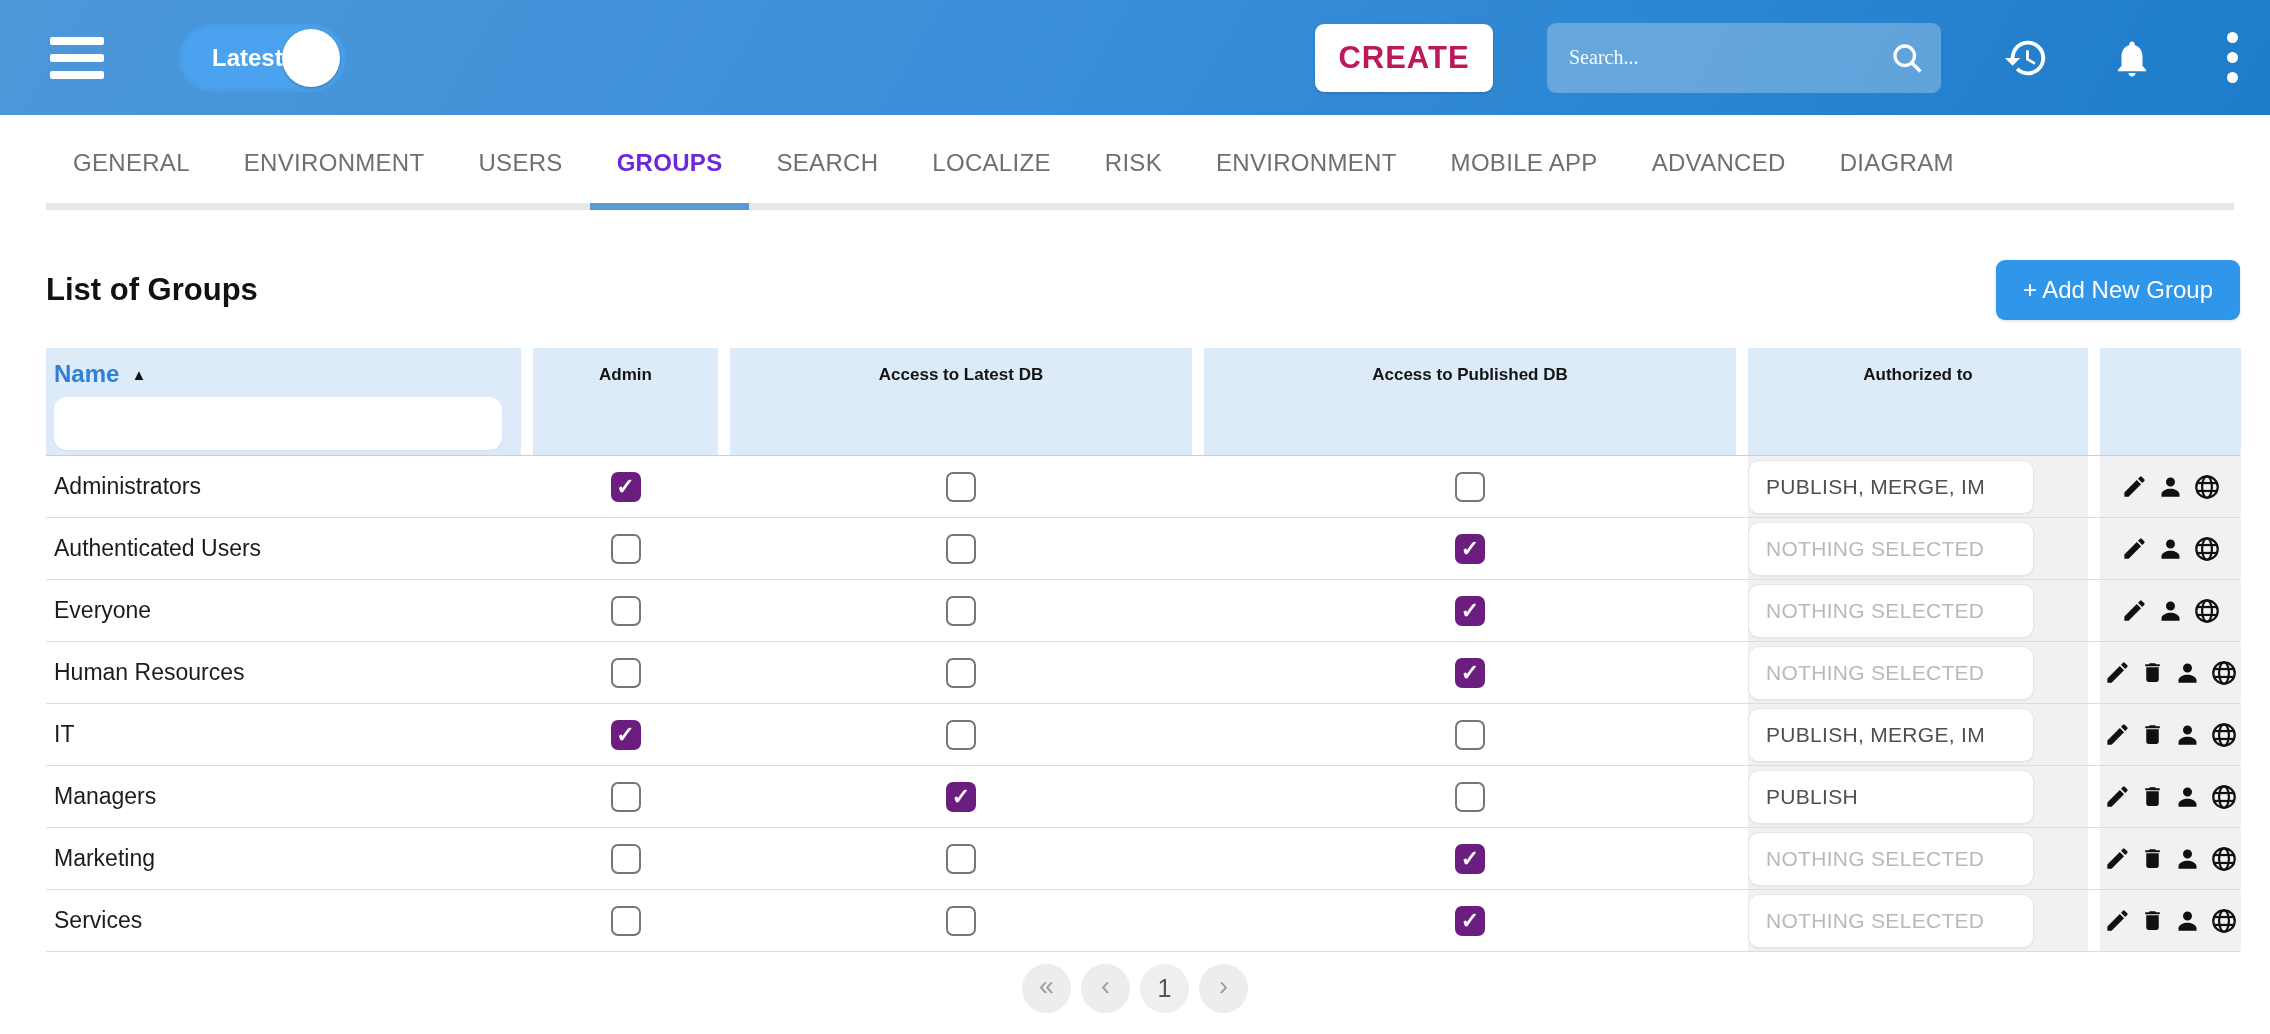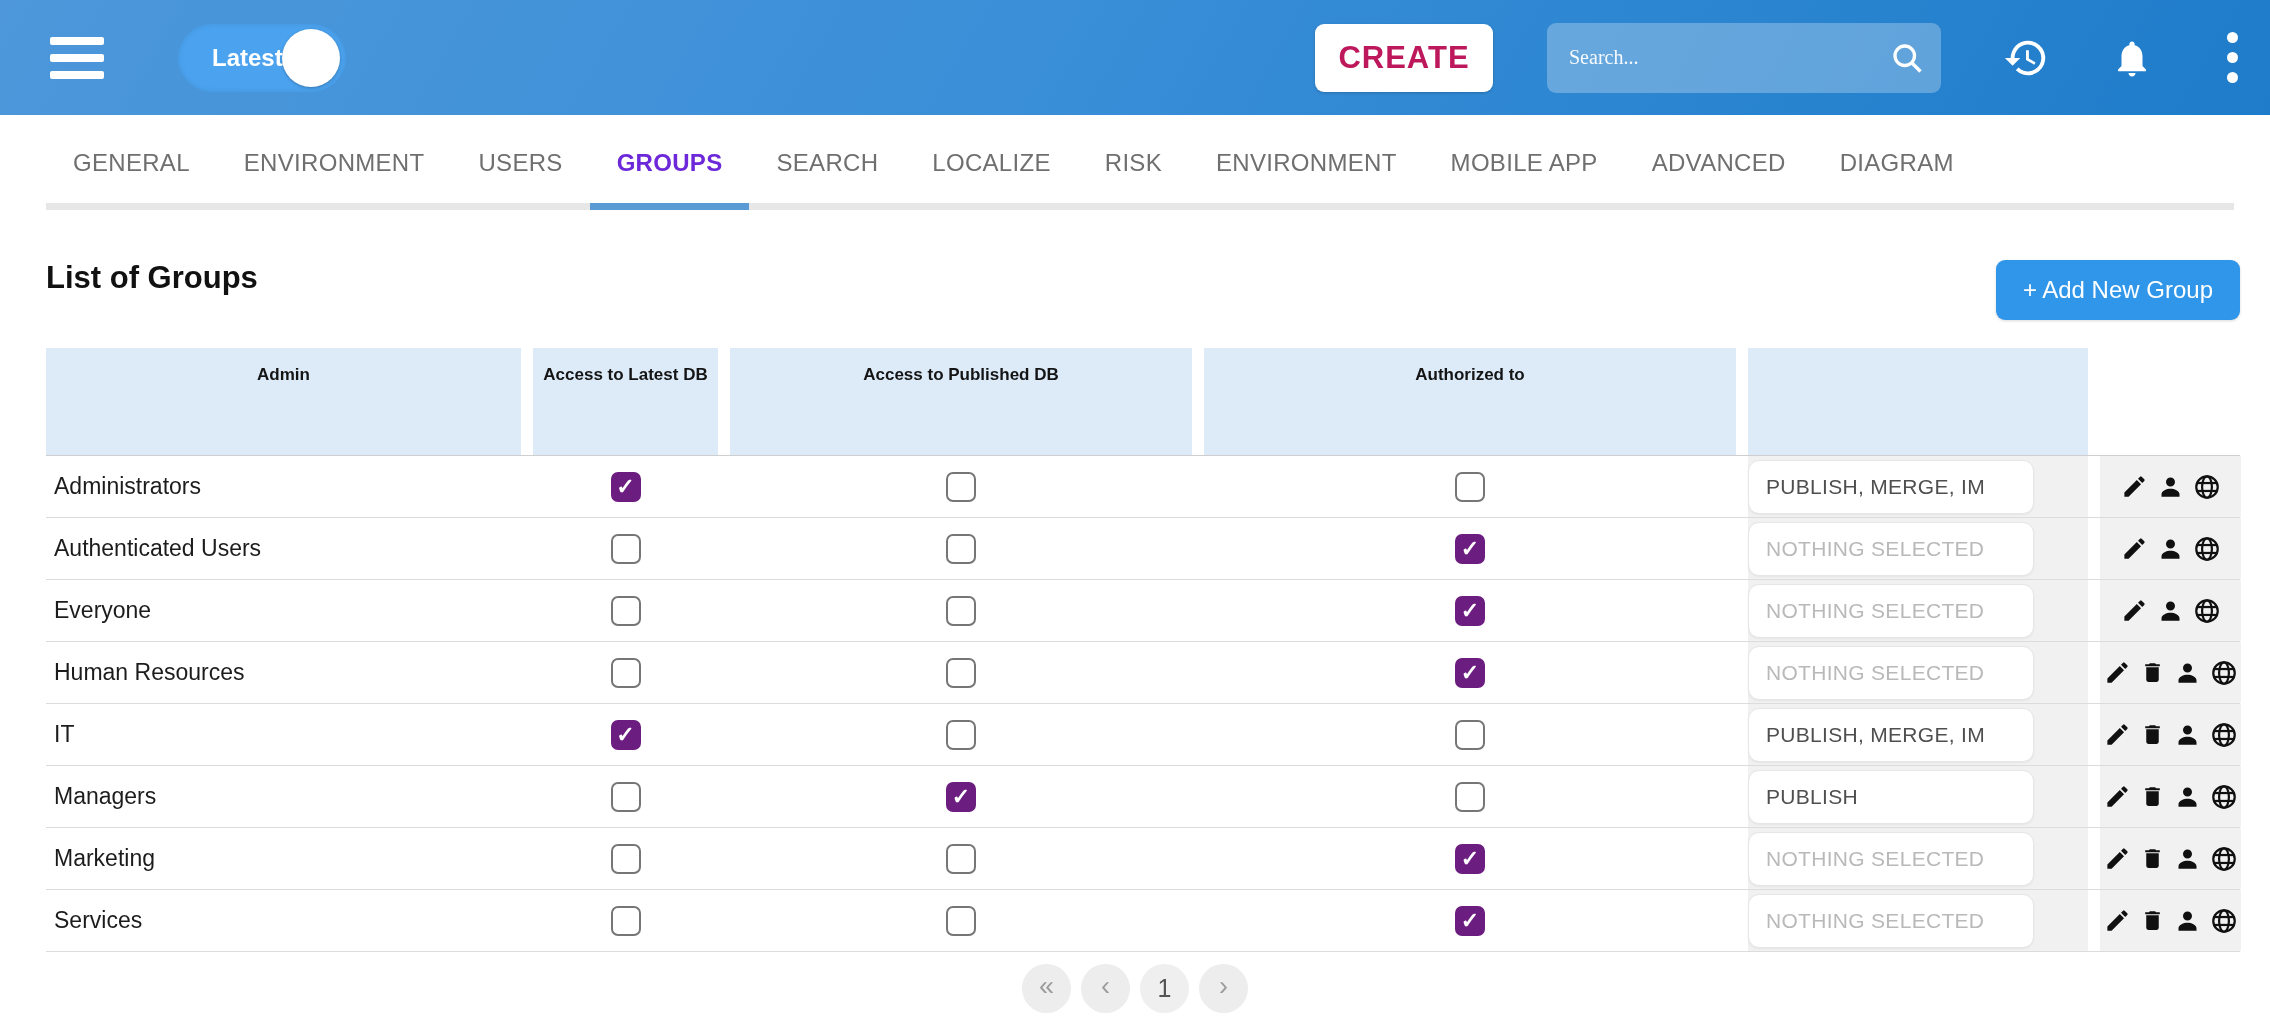--- a/index.html
+++ b/index.html
@@ -39,21 +39,21 @@
   .tabbar::after { content:""; position:absolute; left:46px; right:36px; bottom:0;
     height:7px; background:#e7e7e7; }
   .tabs { display:flex; }
   .tab { position:relative; padding:0 27px 33px 27px; font-size:24px; color:#6f6f6f;
     letter-spacing:.3px; cursor:pointer; white-space:nowrap; }
   .tab.active { color:#6d28d9; font-weight:700; }
   .tab.active::after { content:""; position:absolute; left:0; right:0; bottom:0;
     height:7px; background:#5b9bd5; z-index:2; }
 
   
-  .content-header { display:flex; align-items:flex-start; justify-content:space-between;
+  .content-header { display:flex; align-items:center; justify-content:space-between;
     padding:50px 30px 28px 46px; }
   .page-title { font-size:31px; font-weight:bold; color:#111; }
   .add-btn { background:#2f96ea; color:#fff; border:none; border-radius:9px;
     font-family:inherit; font-size:24px; padding:16px 27px; cursor:pointer;
     box-shadow:0 1px 3px rgba(0,0,0,.15); }
 
   
   .grid-table { margin:0 30px 0 46px; }
   .gr { display:grid; grid-template-columns:475px 185px 462px 532px 340px 141px;
     column-gap:12px; }
@@ -161,20 +161,27 @@
 </div>
 </div>
 
 <div class="content-header">
   <div class="page-title">List of Groups</div>
   <button class="add-btn">+ Add New Group</button>
 </div>
 
 <div class="grid-table">
   <div class="gr thead">
+    <div class="th th-name">
+      <div class="name-sort">
+        <span class="lbl">Name</span>
+        <span class="sort-arrow">▲</span>
+      </div>
+      <input class="name-filter" type="text" value="" style="">
+    </div>
     <div class="th th-label">Admin</div>
     <div class="th th-label">Access to Latest DB</div>
     <div class="th th-label">Access to Published DB</div>
     <div class="th th-label">Authorized to</div>
     <div class="th"></div>
   </div>
   <div class="tbody" id="tbody">
   <div class="gr row">
     <div class="cell-name">Administrators</div>
     <div class="cell-check">

